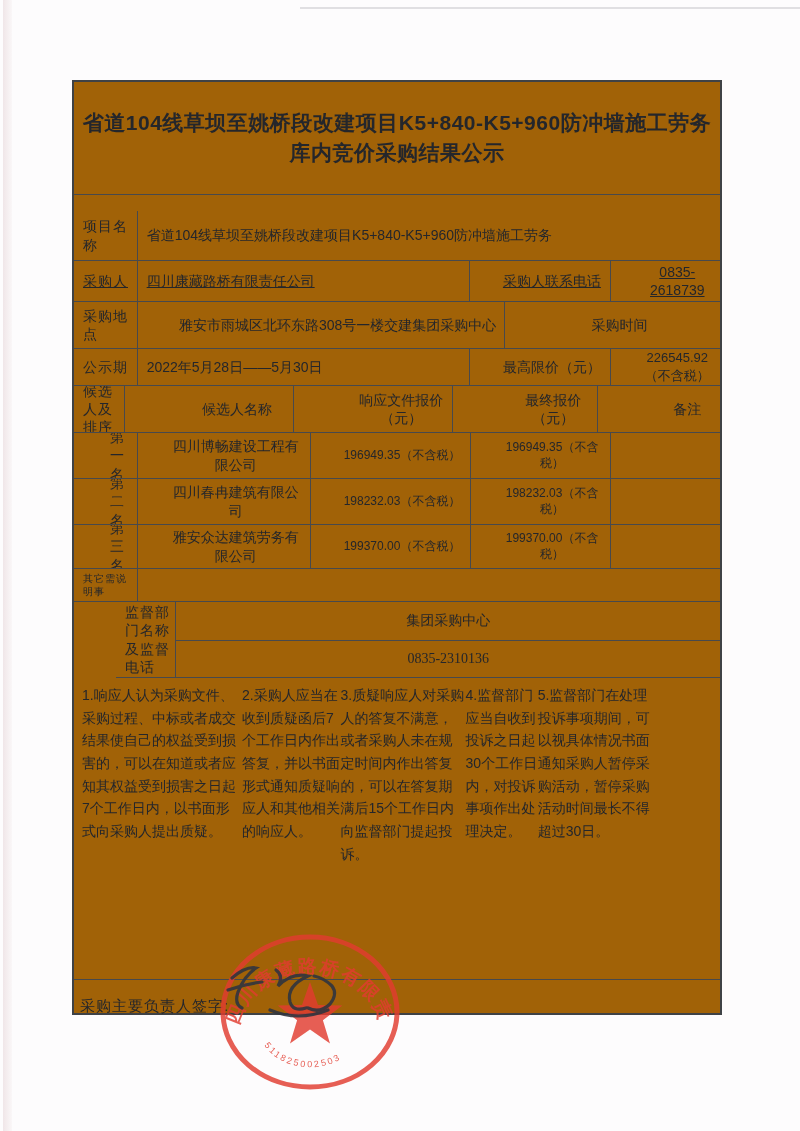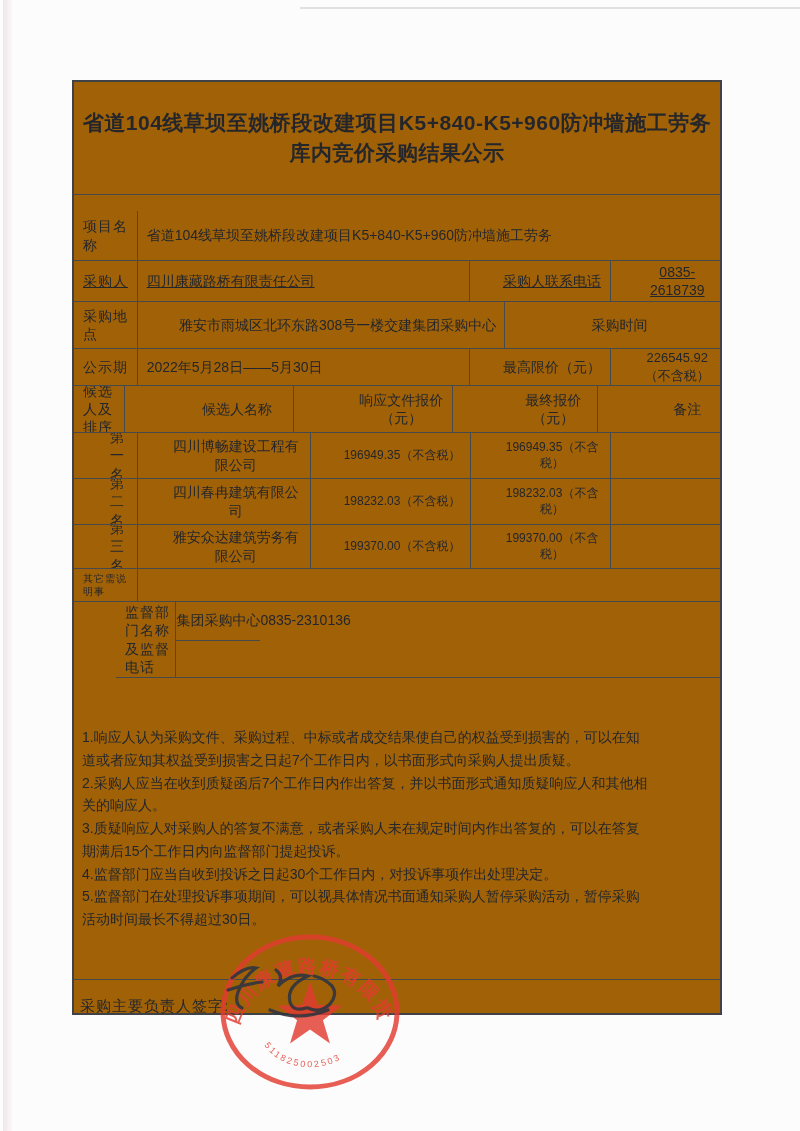--- a/index.html
+++ b/index.html
@@ -44,29 +44,29 @@
   }
   .title-line {
     font-size:21px; font-weight:bold; letter-spacing:0.5px;
     line-height:1.45; text-align:center;
   }
   .h50 { height:50px;margin-top:16px; } .h41 { height:41px;text-decoration:underline; } .h47 { height:47px;gap:32px; }
   .h37 { height:37px; } .h46 { height:46px; } .h44 { height:44px; }
   .h33 { height:33px; } .h302 { height:302px; } .h53 { height:53px; }
   .w335 { width:335px; } .w141 { width:141px; } .w110 { width:110px; }
   .w174 { width:174px; } .w161 { width:161px; }
-  .sup-wrap { width:586px; display:flex; }
+  .sup-wrap { width:586px; display:flex; flex-direction:column; }
   .sup-sub {
     display:flex; align-items:center; justify-content:center;
     font-size:14px;
   }
   .sup-sub1 { height:39px; border-bottom:1.5px solid #47494d; }
-  .sup-sub2 { height:36px; }
+  .sup-sub2 { height:36px;font-family:Liberation Serif, serif; }
   .dispute-cell {
-    width:586px; display:flex; flex-direction:column; justify-content:center;
+    width:586px; display:flex; flex-direction:row; justify-content:center;
     font-size:14px; line-height:1.62; padding:6px 10px 6px 8px;
   }
   .price-cell { font-size:12px;text-align:center; }
   .maxprice { font-size:13px; line-height:1.35; }
   .sign-row { align-items:center; }
   .sign-label { font-size:15px; letter-spacing:1px; padding-left:6px; }
   .seal-svg { position:absolute; left:212px; top:928px; pointer-events:none; }
   .sig-svg { position:absolute; left:218px; top:948px; pointer-events:none; }
 </style>
 </head>

